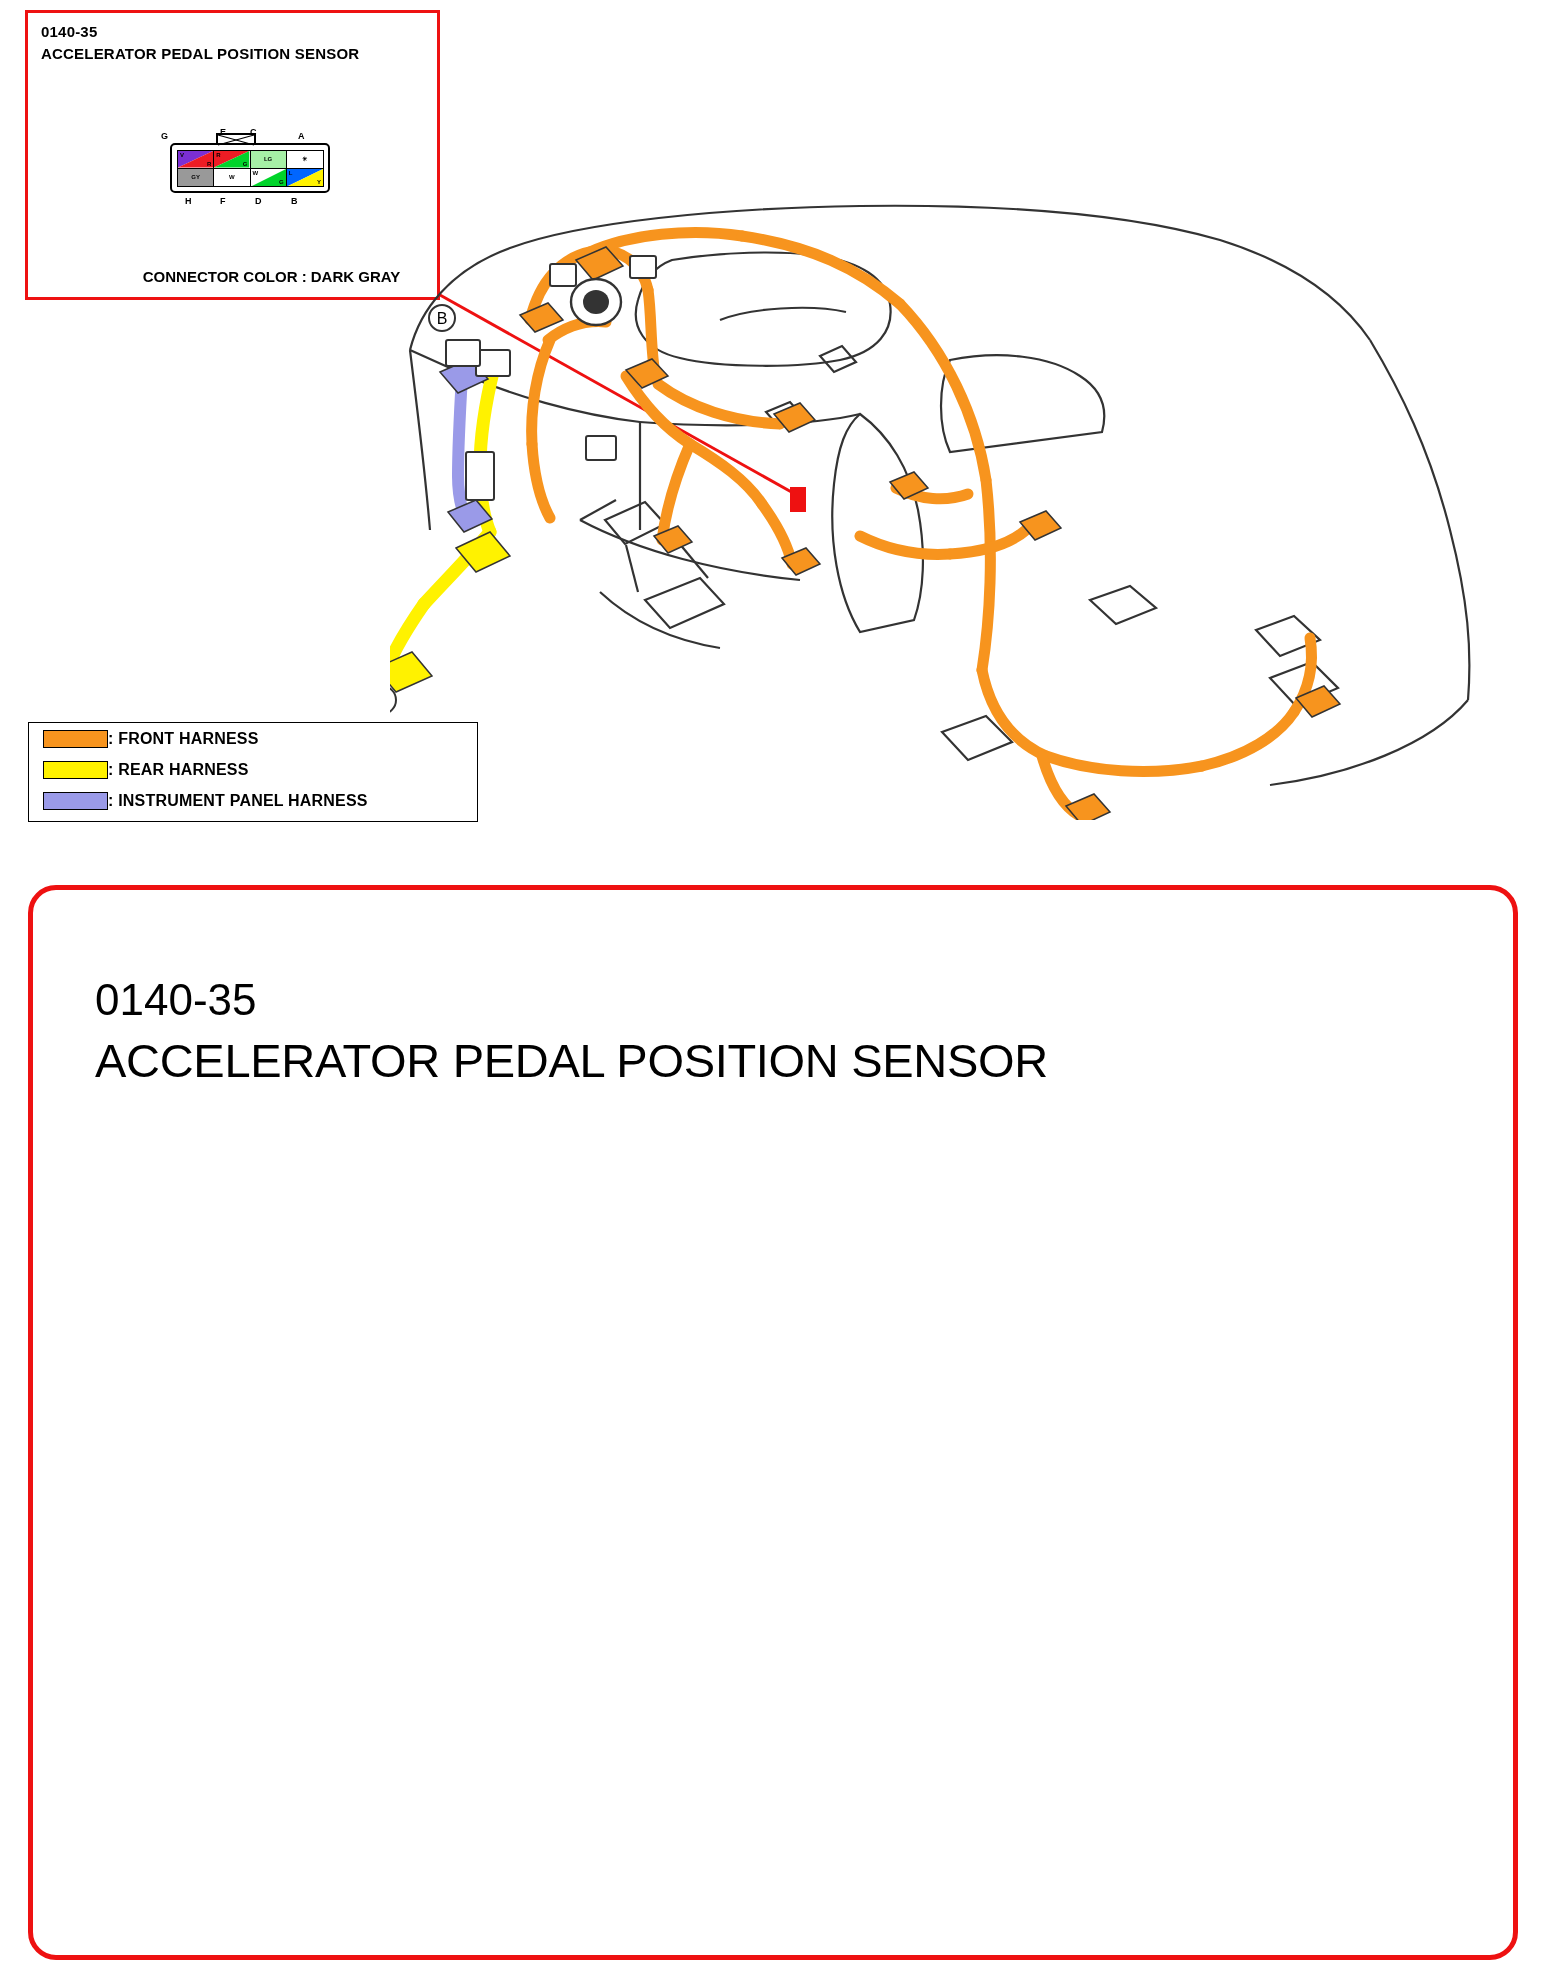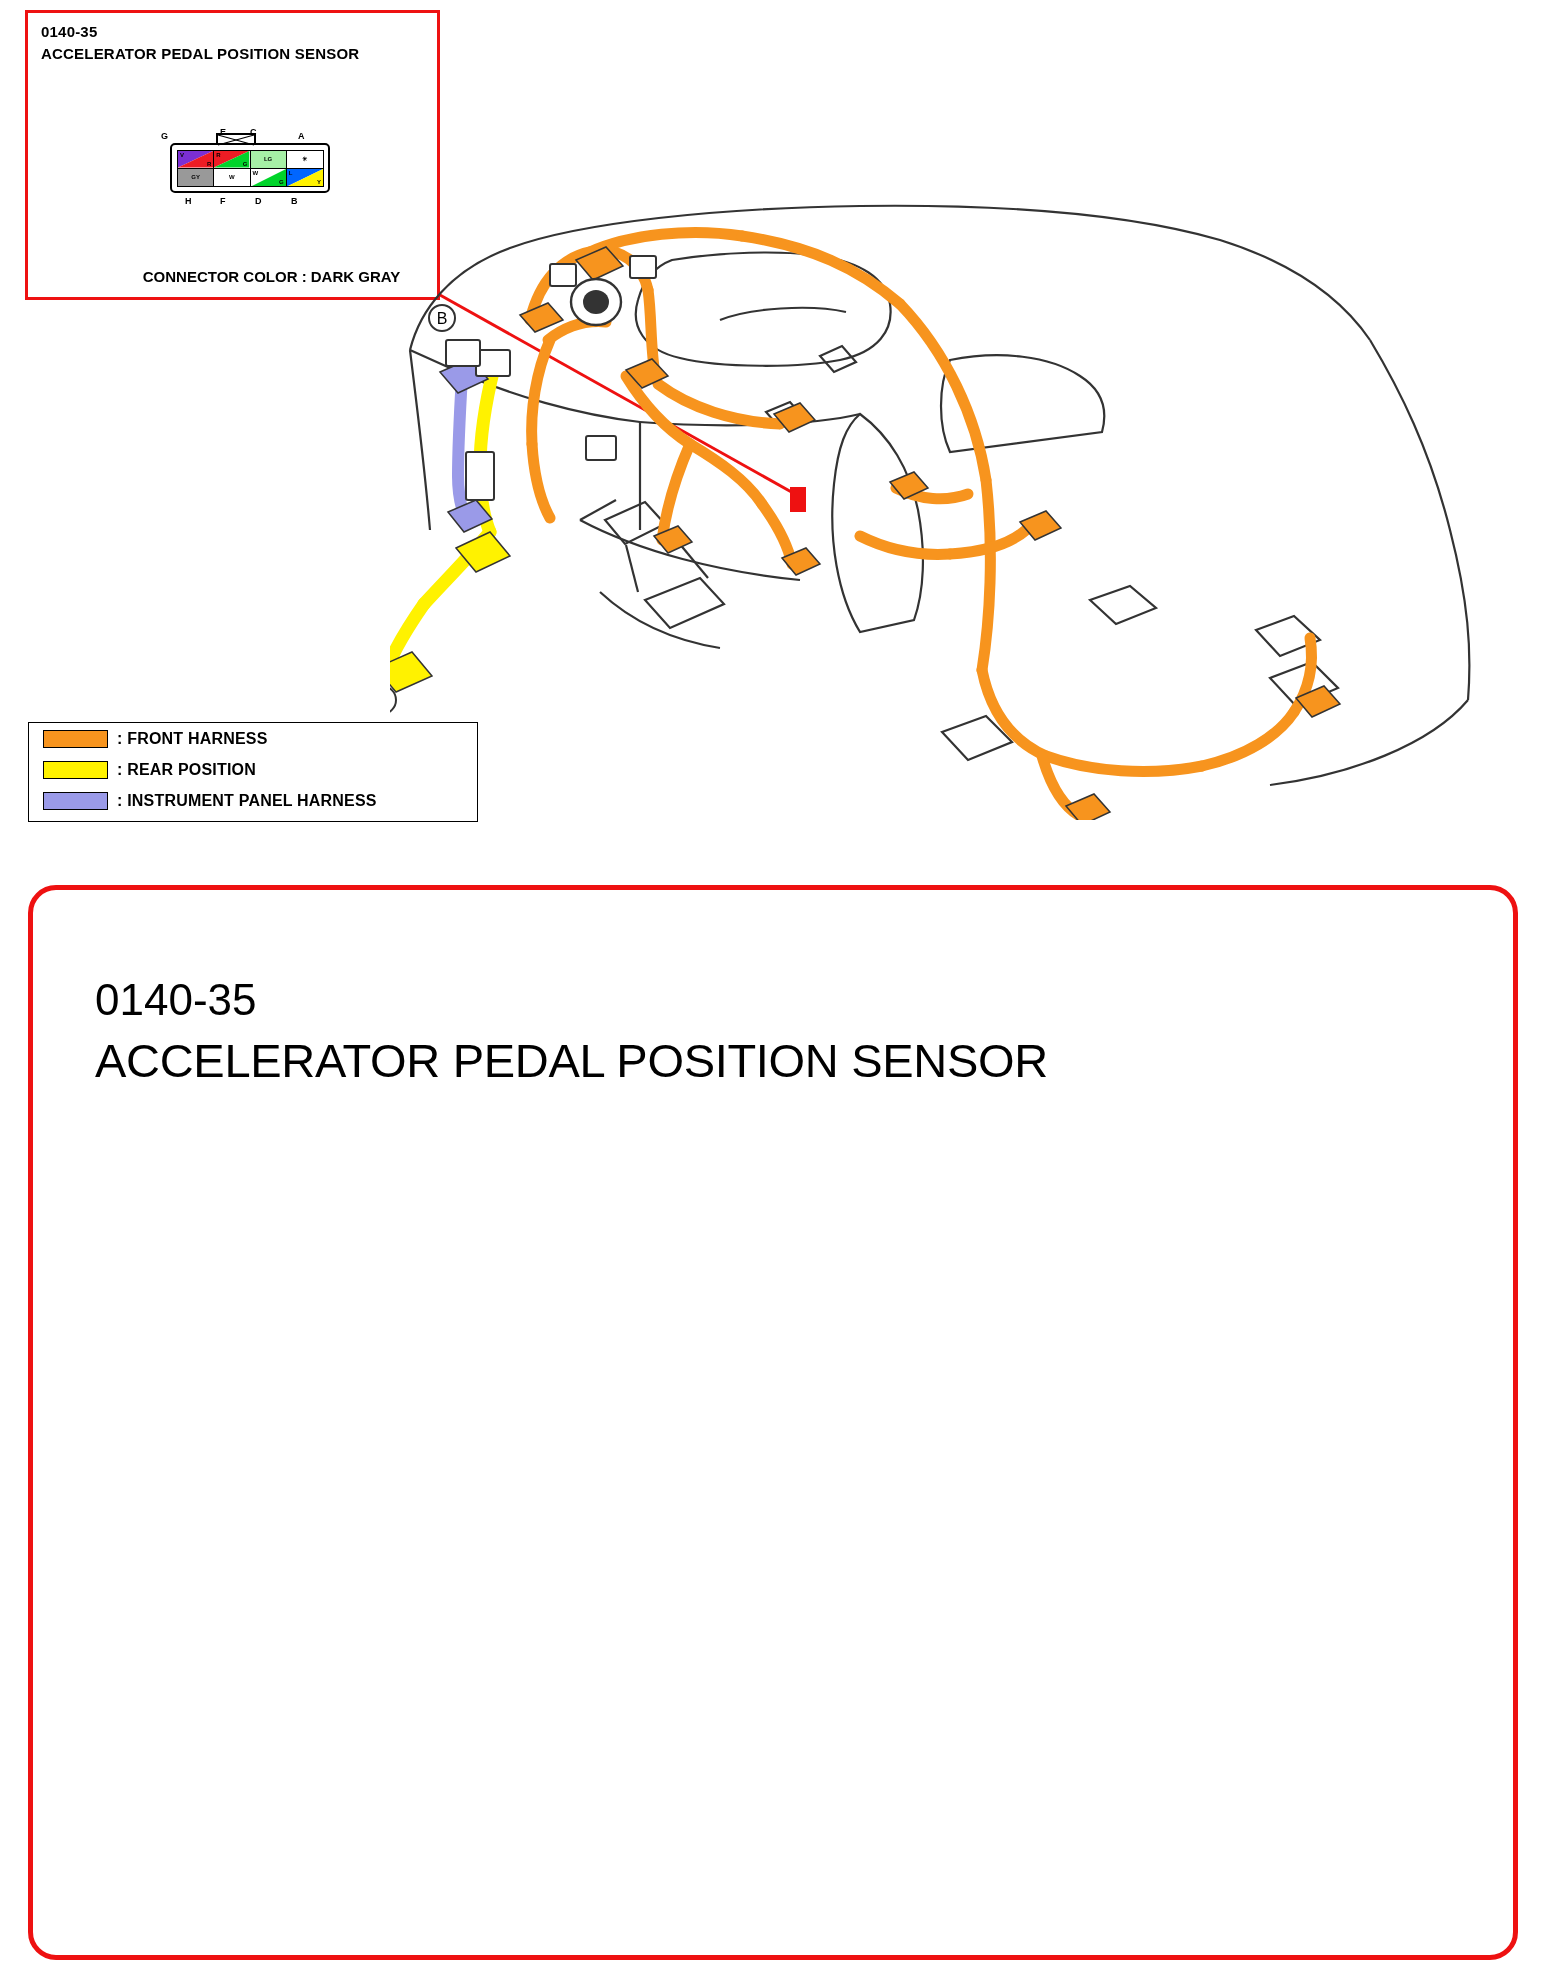--- a/index.html
+++ b/index.html
@@ -22,21 +22,21 @@
   .mini-tabtop{position:absolute;left:58px;top:2px;width:40px;height:12px;border:2px solid #000;border-bottom:none;background:#fff;box-sizing:border-box;}
   .mini-lab{position:absolute;font-size:9px;font-weight:bold;color:#000;}
 
   
   .illus{position:absolute;left:390px;top:200px;width:1120px;height:620px;}
 
   
   .legend{position:absolute;left:28px;top:722px;width:450px;height:100px;border:1px solid #000;background:#fff;box-sizing:border-box;}
   .legend-row{position:relative;height:31px;display:flex;align-items:center;padding-left:14px;}
   .legend-swatch{width:65px;height:18px;border:1px solid #000;box-sizing:border-box;}
-  .legend-text{font-size:16px;font-weight:bold;color:#000;margin-left:9px;letter-spacing:0.2px;}
+  .legend-text{font-size:16px;font-weight:bold;color:#000;letter-spacing:0.2px;}
 
   
   .panel{position:absolute;left:28px;top:885px;width:1490px;height:1075px;border:5px solid #ee1111;border-radius:28px;background:#fff;box-sizing:border-box;}
   .panel-code{position:absolute;left:62px;top:85px;font-size:44px;font-weight:normal;color:#000;}
   .panel-title{position:absolute;left:62px;top:143px;font-size:47px;font-weight:normal;color:#000;letter-spacing:-0.3px;}
 
   .diag-half{position:absolute;left:0;top:0;width:100%;height:100%;}
 </style>
 </head>
 <body>
@@ -238,21 +238,21 @@
   </svg>
 </div>
 
 <div class="legend">
   <div class="legend-row">
     <div class="legend-swatch" style="background:#F7941E;"></div>
     <div class="legend-text">: FRONT HARNESS</div>
   </div>
   <div class="legend-row">
     <div class="legend-swatch" style="background:#FFF200;"></div>
-    <div class="legend-text">: REAR POSITION</div>
+    <div class="legend-text">: REAR HARNESS</div>
   </div>
   <div class="legend-row">
     <div class="legend-swatch" style="background:#9A9AE8;"></div>
     <div class="legend-text">: INSTRUMENT PANEL HARNESS</div>
   </div>
 </div>
 
 <div class="panel">
   <div class="panel-code">0140-35</div>
   <div class="panel-title">ACCELERATOR PEDAL POSITION SENSOR</div>

